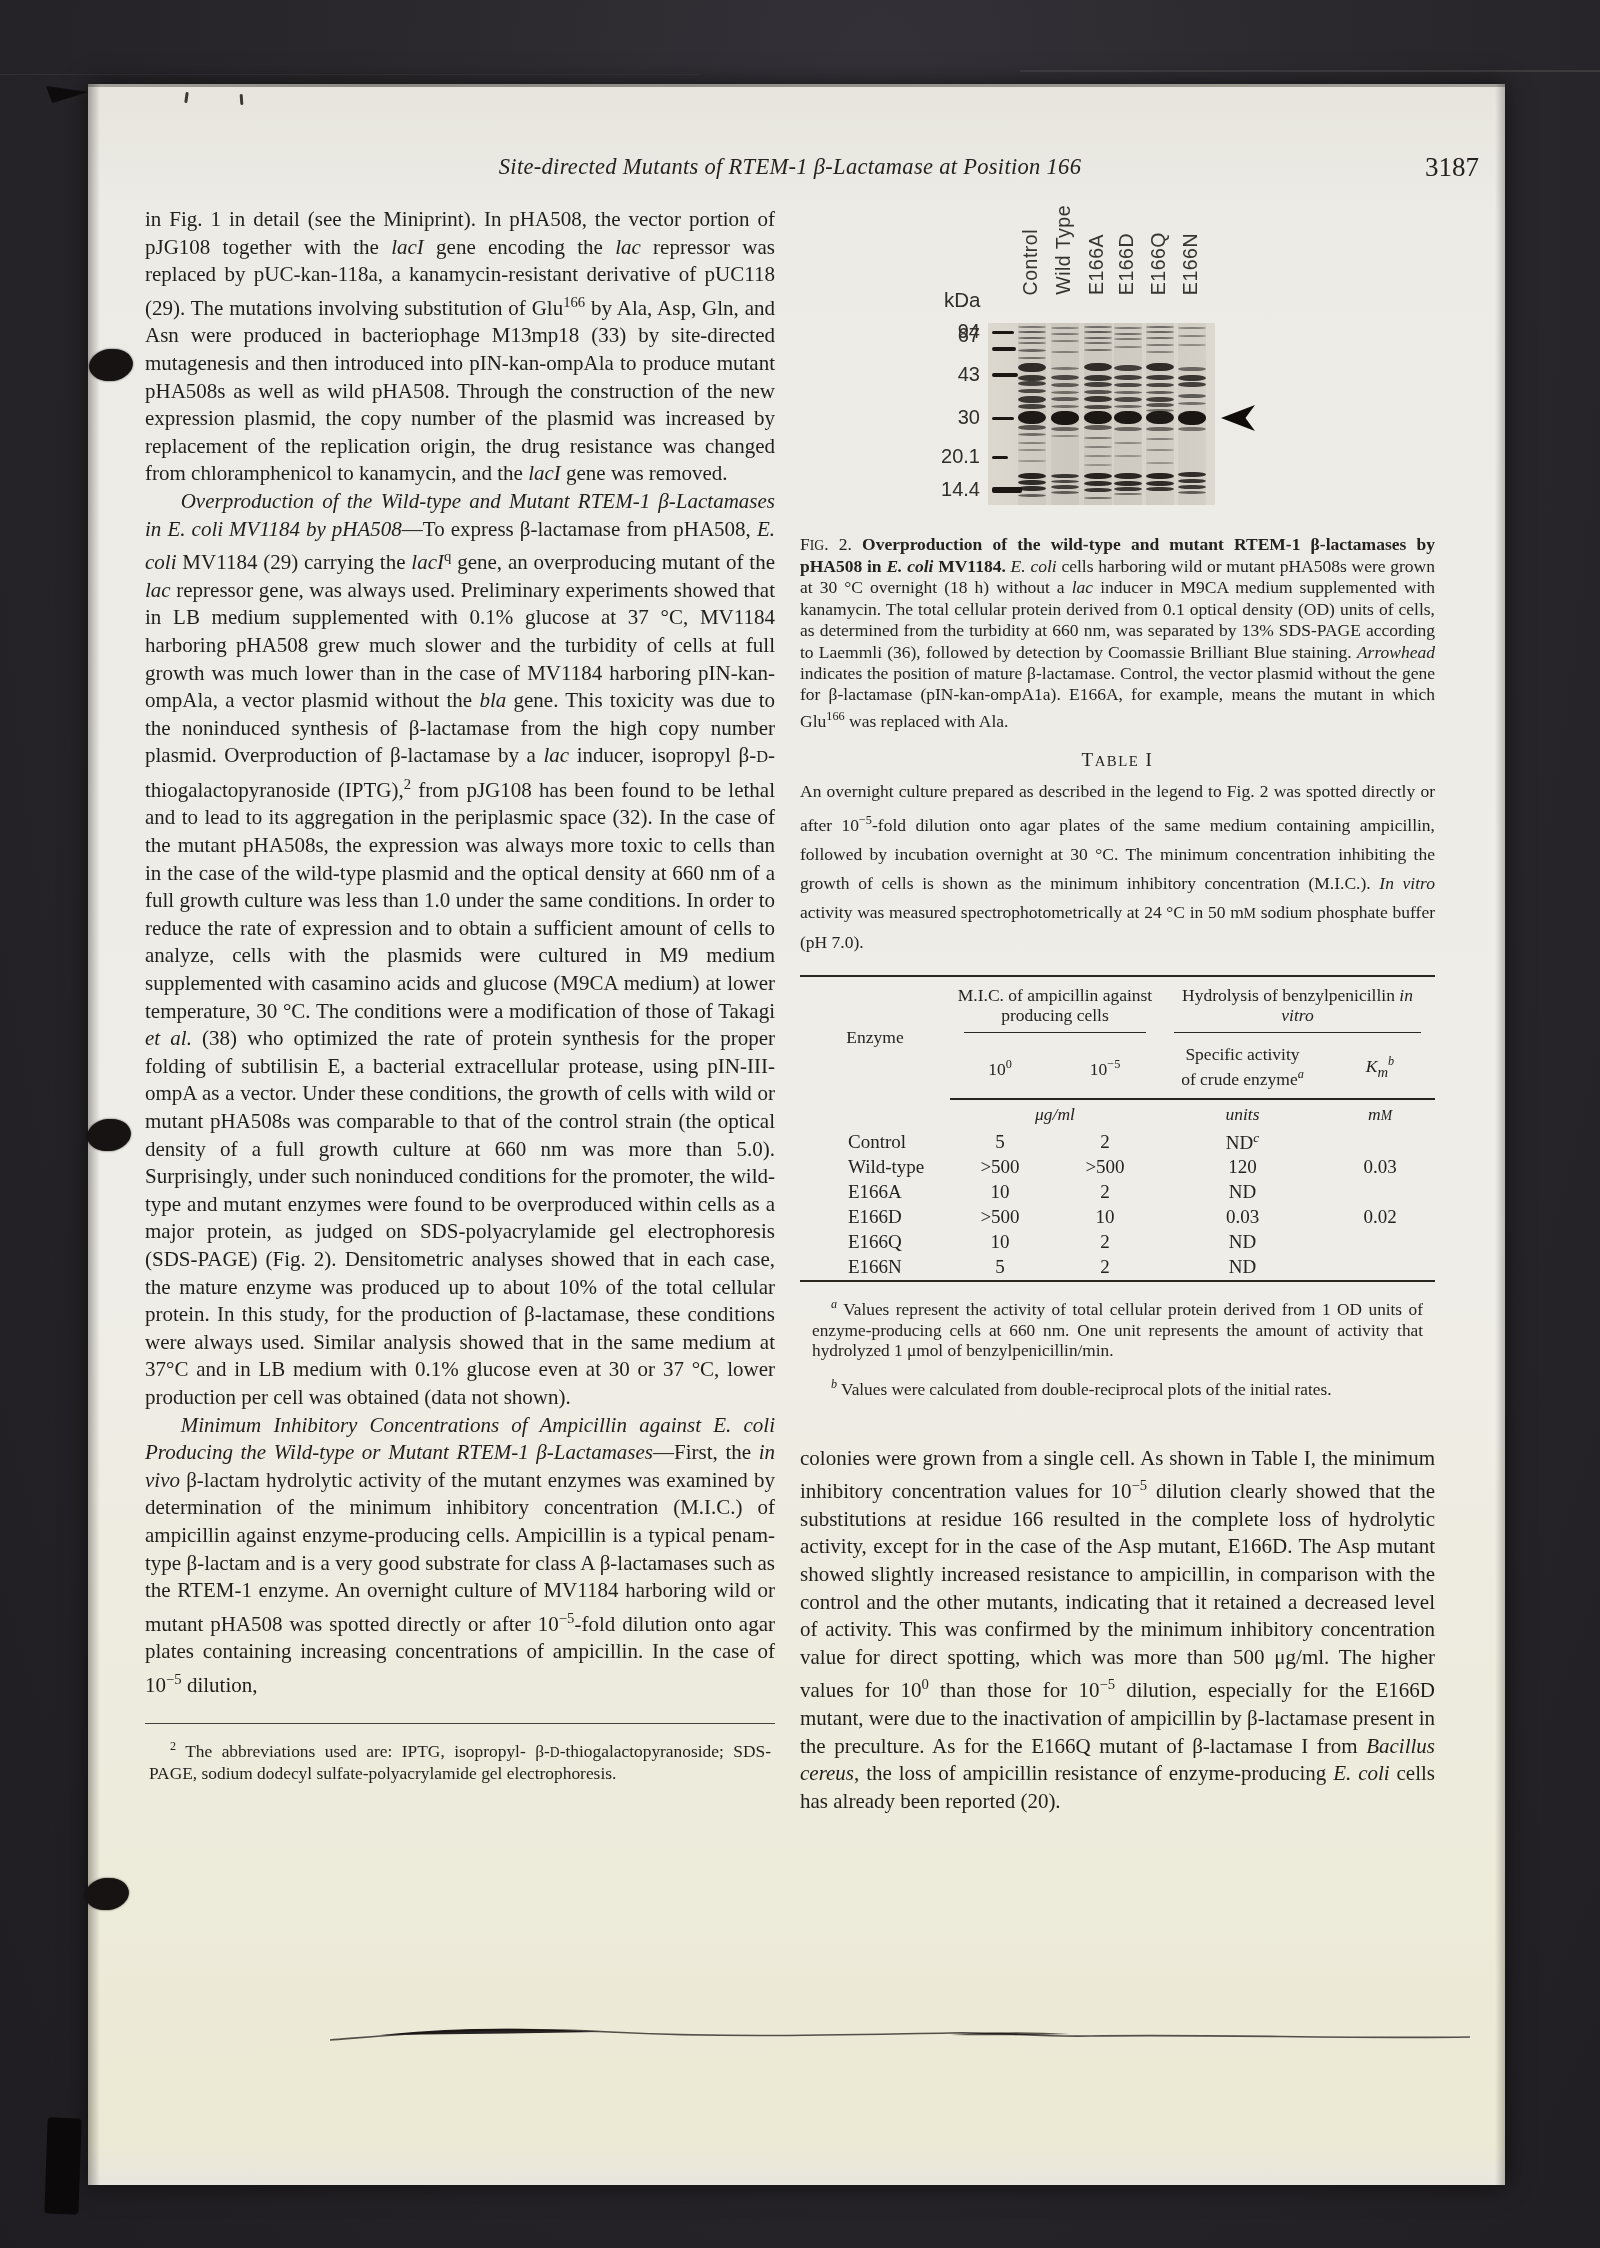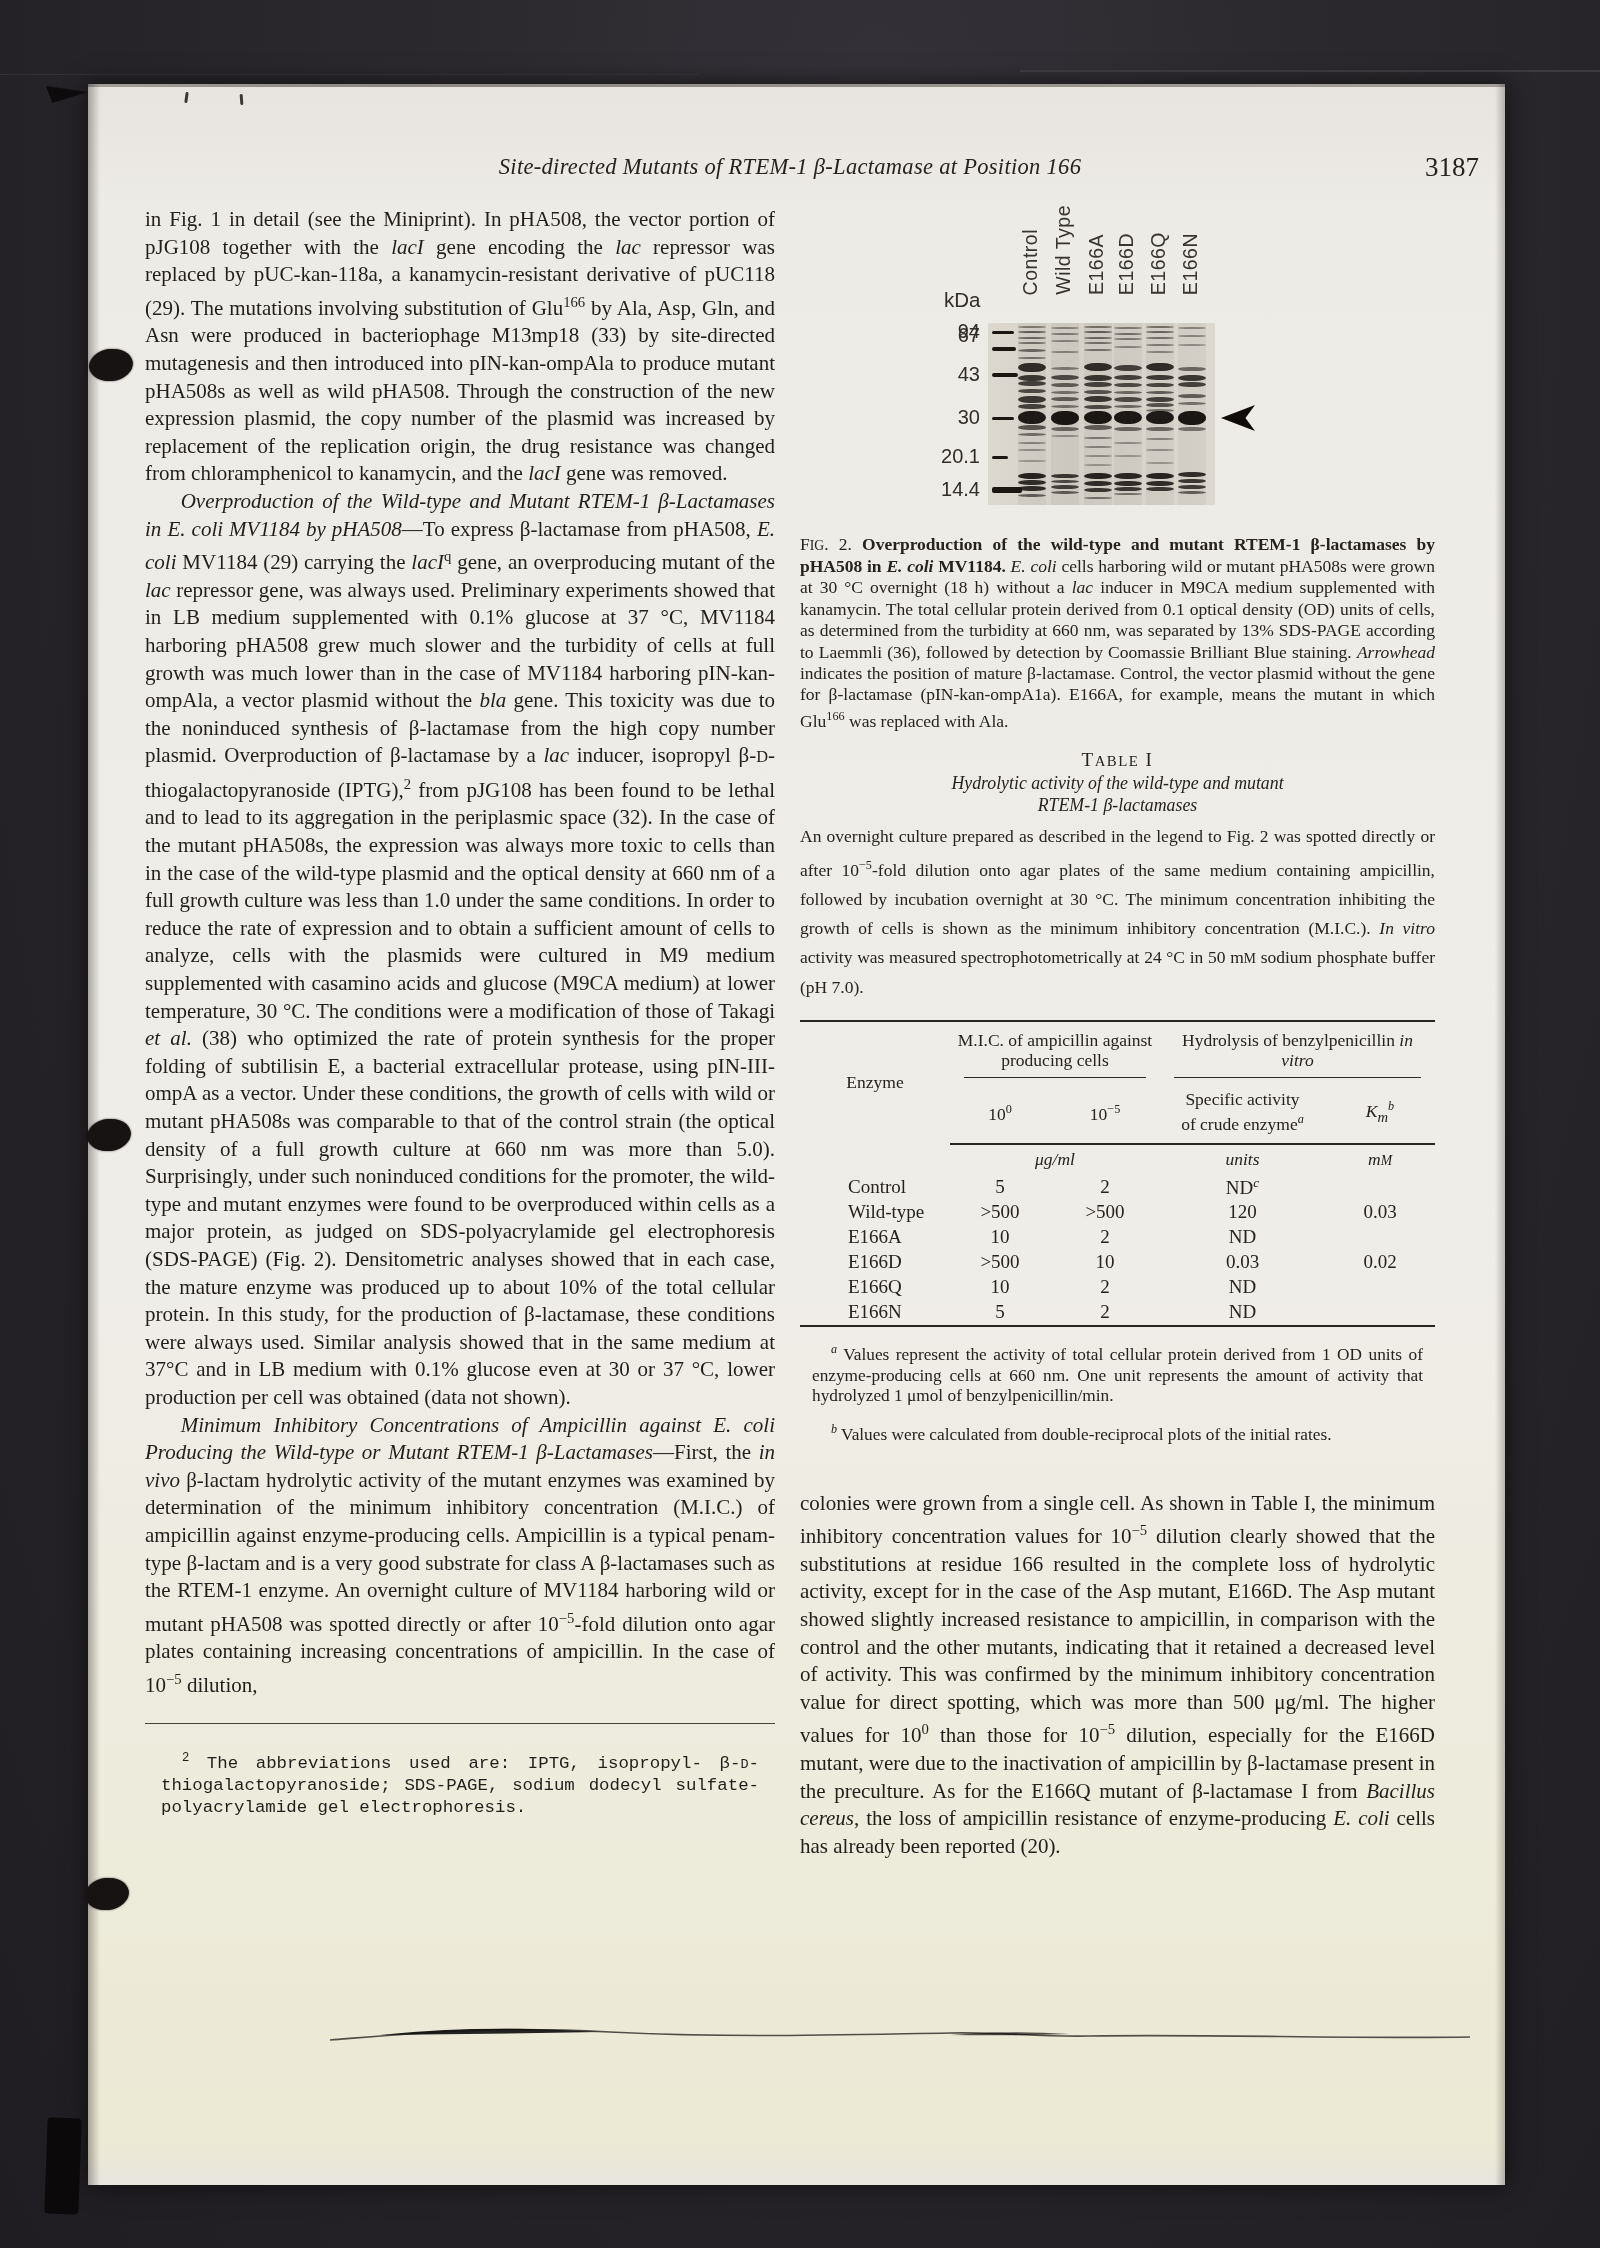--- a/index.html
+++ b/index.html
@@ -32,21 +32,21 @@
   
   .title-row{position:absolute;left:57px;top:70px;width:1290px;text-align:center;
     font-style:italic;font-size:22.5px;letter-spacing:.3px;color:#262220;}
   .pageno{position:absolute;right:26px;top:68px;font-size:27px;color:#262220;}
 
   
   .col-left{position:absolute;left:57px;top:122px;width:630px;font-size:21px;line-height:27.6px;text-align:justify;}
   .col-left p{margin:0;text-indent:1.7em;}
   .col-left p.cont{text-indent:0;}
   .footnote{margin-top:24px;border-top:1.3px solid #45403c;padding-top:8px;font-size:17.4px;line-height:21.2px;}
-  .footnote p{margin:16px;text-indent:1.2em;font-family:Liberation Mono, monospace;}
+  .footnote p{margin:4px;text-indent:1.2em;}
 
   .col-right{position:absolute;left:712px;top:116px;width:635px;}
 
   
   .fig2{position:relative;height:316px;}
   .gel-panel{position:absolute;left:188px;top:123px;width:227px;height:182px;
     background:linear-gradient(90deg,#dcd8d0 0%,#d5d1c8 35%,#d9d5cd 75%,#ddd9d1 100%);}
   .lane-bg{position:absolute;top:0;height:100%;background:rgba(72,62,52,.06);}
   .band{position:absolute;background:#14110e;border-radius:45%/55%;filter:blur(.4px);}
   .lane-label{position:absolute;font-family:"Liberation Sans","DejaVu Sans",sans-serif;
@@ -248,21 +248,20 @@
         <div class="marker-label" style="left: 118px; top: 245.498px;">20.1</div>
         <div class="tick" style="left: 192px; top: 255.998px; width: 16px; height: 3px;"></div>
         <div class="marker-label" style="left: 118px; top: 277.894px;">14.4</div>
         <div class="tick" style="left: 192px; top: 286.894px; width: 30px; height: 6px;"></div>
       </div>
 
     <p class="fig-caption">F<span class="smc">IG</span>. 2. <b>Overproduction of the wild-type and mutant RTEM-1 β-lactamases by pHA508 in <i>E. coli</i> MV1184.</b> <i>E. coli</i> cells harboring wild or mutant pHA508s were grown at 30 °C overnight (18 h) without a <i>lac</i> inducer in M9CA medium supplemented with kanamycin. The total cellular protein derived from 0.1 optical density (OD) units of cells, as determined from the turbidity at 660 nm, was separated by 13% SDS-PAGE according to Laemmli (36), followed by detection by Coomassie Brilliant Blue staining. <i>Arrowhead</i> indicates the position of mature β-lactamase. Control, the vector plasmid without the gene for β-lactamase (pIN-kan-ompA1a). E166A, for example, means the mutant in which Glu<sup>166</sup> was replaced with Ala.</p>
 
     <div class="tbl-section">
       <div class="tbl-label">T<span class="smc">ABLE</span> I</div>
-      <div class="tbl-caption">Hydrolytic activity of the wild-type and mutant<br>RTEM-1 β-lactamases</div>
       <p class="tbl-preamble">An overnight culture prepared as described in the legend to Fig. 2 was spotted directly or after 10<sup>−5</sup>-fold dilution onto agar plates of the same medium containing ampicillin, followed by incubation overnight at 30 °C. The minimum concentration inhibiting the growth of cells is shown as the minimum inhibitory concentration (M.I.C.). <i>In vitro</i> activity was measured spectrophotometrically at 24 °C in 50 m<span class="smc">M</span> sodium phosphate buffer (pH 7.0).</p>
 
       <table class="t1">
         <colgroup>
           <col style="width:150px">
             <col style="width:100px">
             <col style="width:110px">
             <col style="width:165px">
             <col style="width:110px">
         </colgroup>

